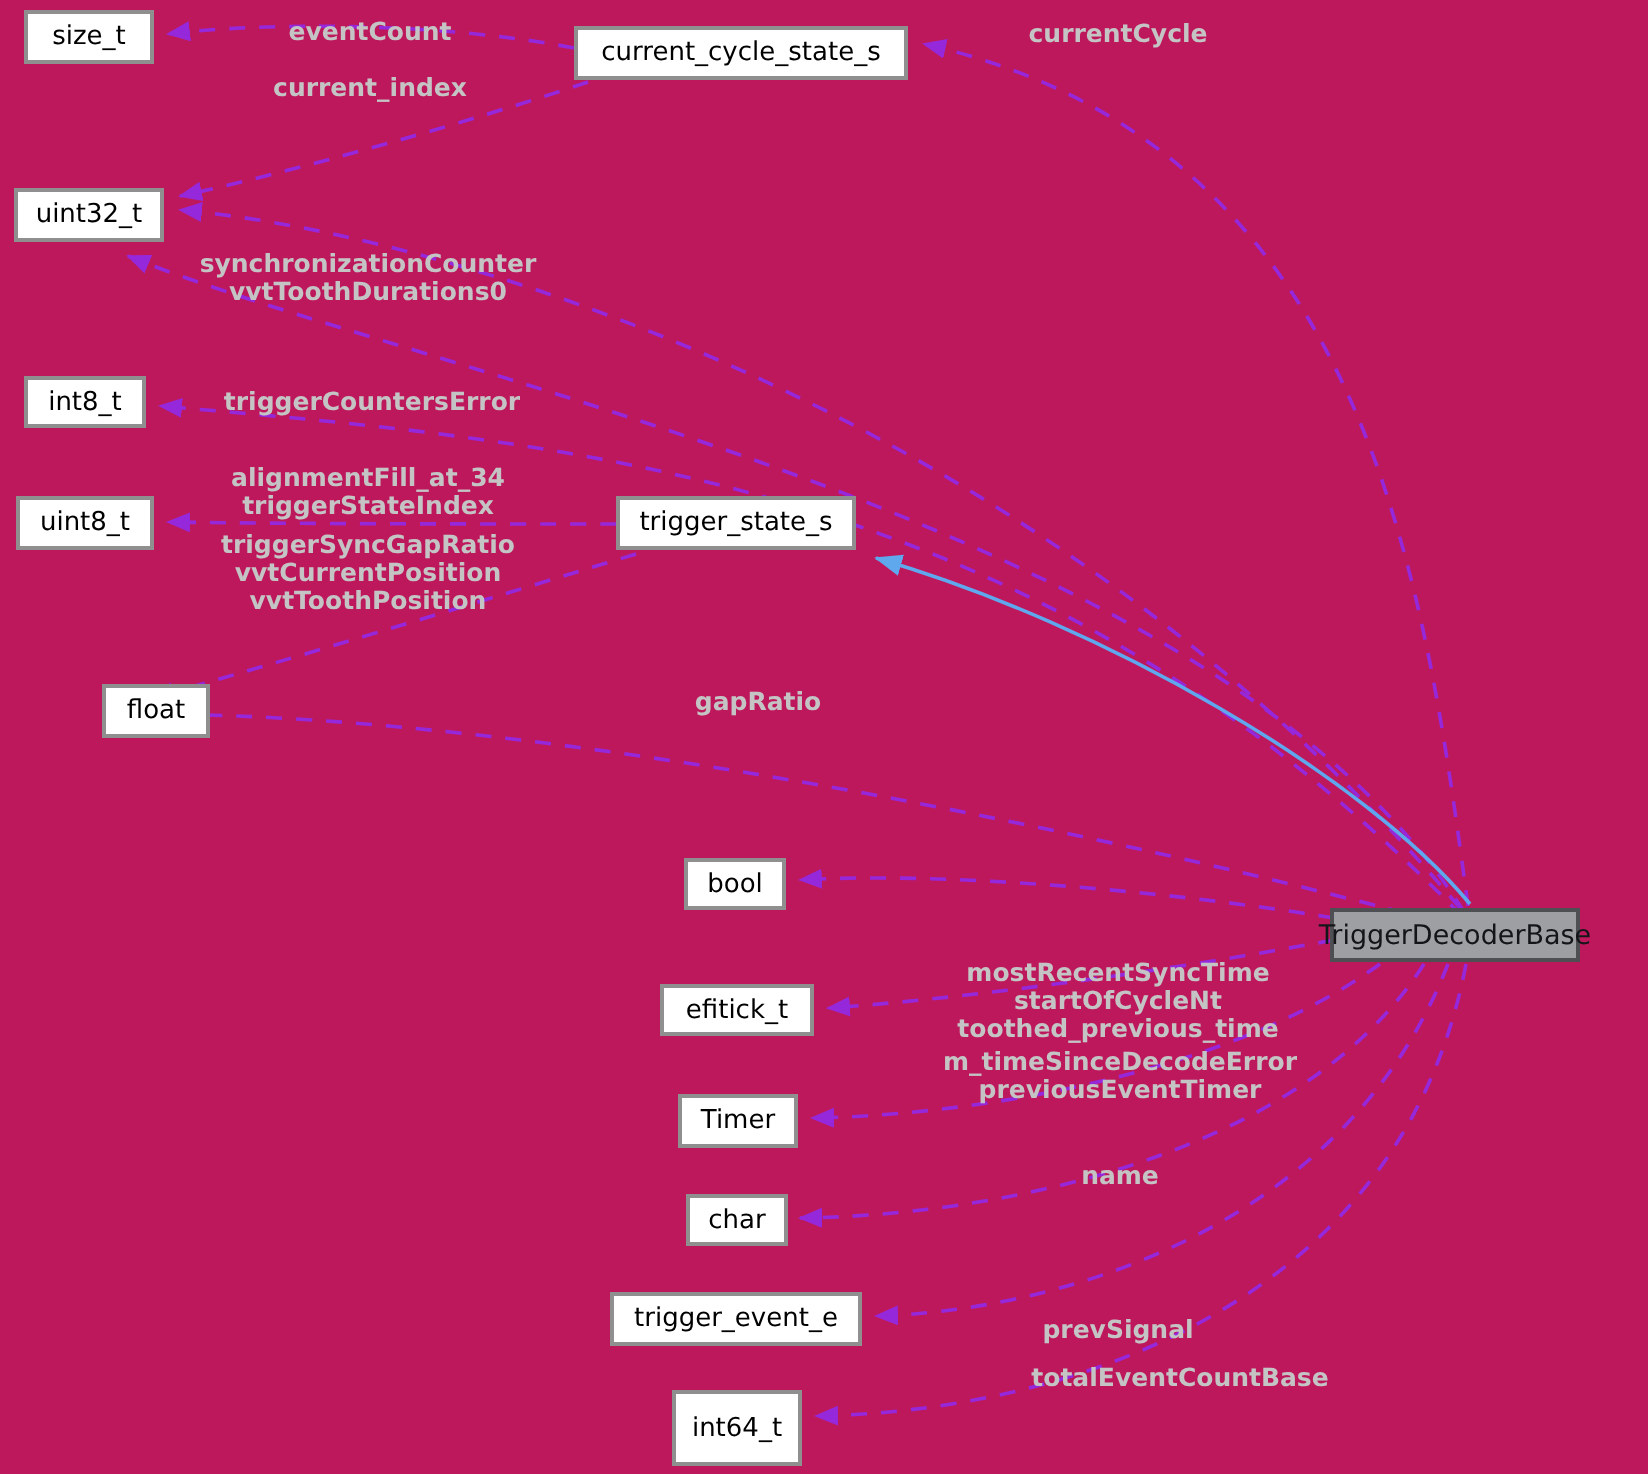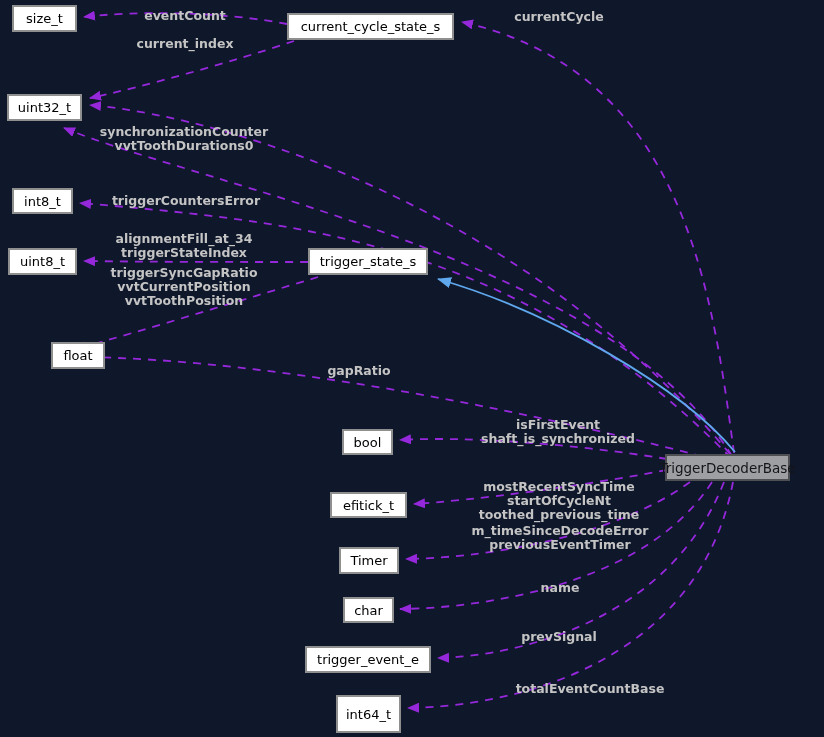--- a/index.html
+++ b/index.html
@@ -1,19 +1,19 @@
 <!DOCTYPE html>
 <html><head>
 <meta charset="utf-8">
 <style>
   html,body{margin:0;padding:0;background:#000;}
   #canvas{
     position:relative;
     width:824px;height:737px;
-    background:#0f172a;
+    background:#be185d;
     font-family:"DejaVu Sans","Liberation Sans",sans-serif;
     overflow:hidden;
   }
   #edges{position:absolute;left:0;top:0;width:824px;height:737px;}
   .node{
     position:absolute;
     box-sizing:border-box;
     background:#ffffff;
     border:2px solid #8f8f8f;
     color:#000;
@@ -93,25 +93,23 @@
   <div class="elabel" style="left:185px;top:44px;">current_index</div>
   <div class="elabel" style="left:559px;top:17px;">currentCycle</div>
   <div class="elabel" style="left:184px;top:139px;">synchronizationCounter
 vvtToothDurations0</div>
   <div class="elabel" style="left:186px;top:201px;">triggerCountersError</div>
   <div class="elabel" style="left:184px;top:246px;">alignmentFill_at_34
 triggerStateIndex</div>
   <div class="elabel" style="left:184px;top:287px;text-align:center;">triggerSyncGapRatio
 vvtCurrentPosition
 vvtToothPosition</div>
-  <div class="elabel" style="left:359px;top:351px;margin-top:20px;">gapRatio</div>
-  <div class="elabel" style="left:558px;top:432px;">isFirstEvent
-shaft_is_synchronized</div>
+  <div class="elabel" style="left:379px;top:351px;">gapRatio</div>
   <div class="elabel" style="left:559px;top:501px;">mostRecentSyncTime
 startOfCycleNt
 toothed_previous_time</div>
   <div class="elabel" style="left:560px;top:538px;">m_timeSinceDecodeError
 previousEventTimer</div>
   <div class="elabel" style="left:560px;top:588px;">name</div>
-  <div class="elabel" style="left:559px;top:637px;">prevSignal</div>
+  <div class="elabel" style="left:559px;top:665px;">prevSignal</div>
   <div class="elabel" style="left:590px;top:689px;">totalEventCountBase</div>
 
 </div>
 
 </body></html>

